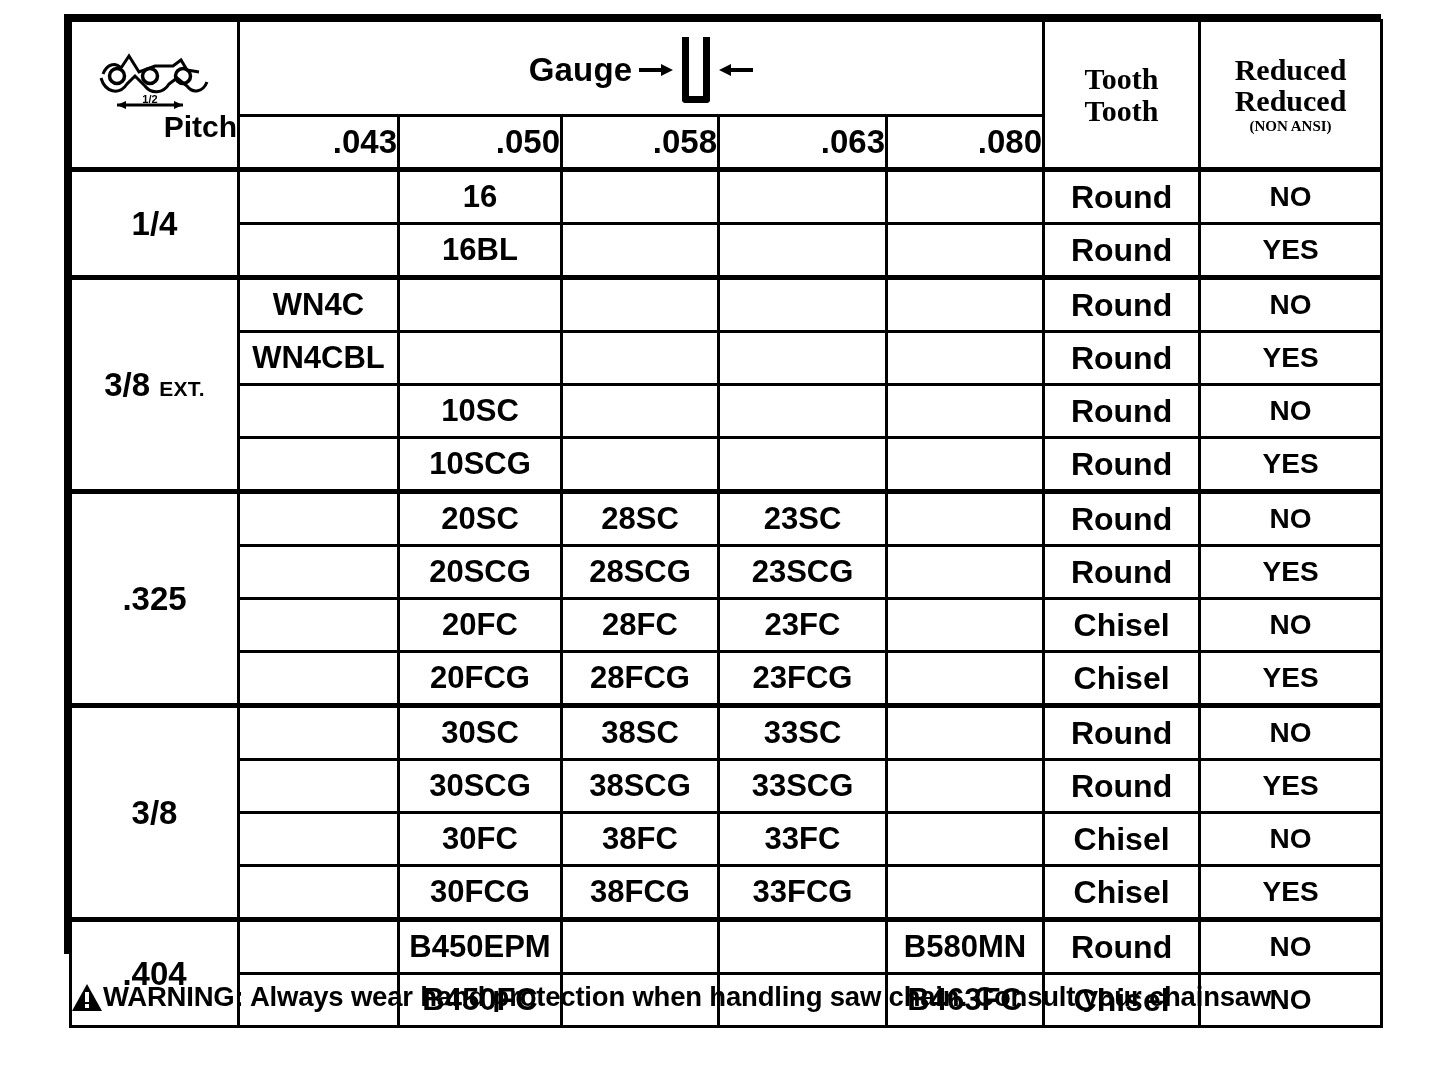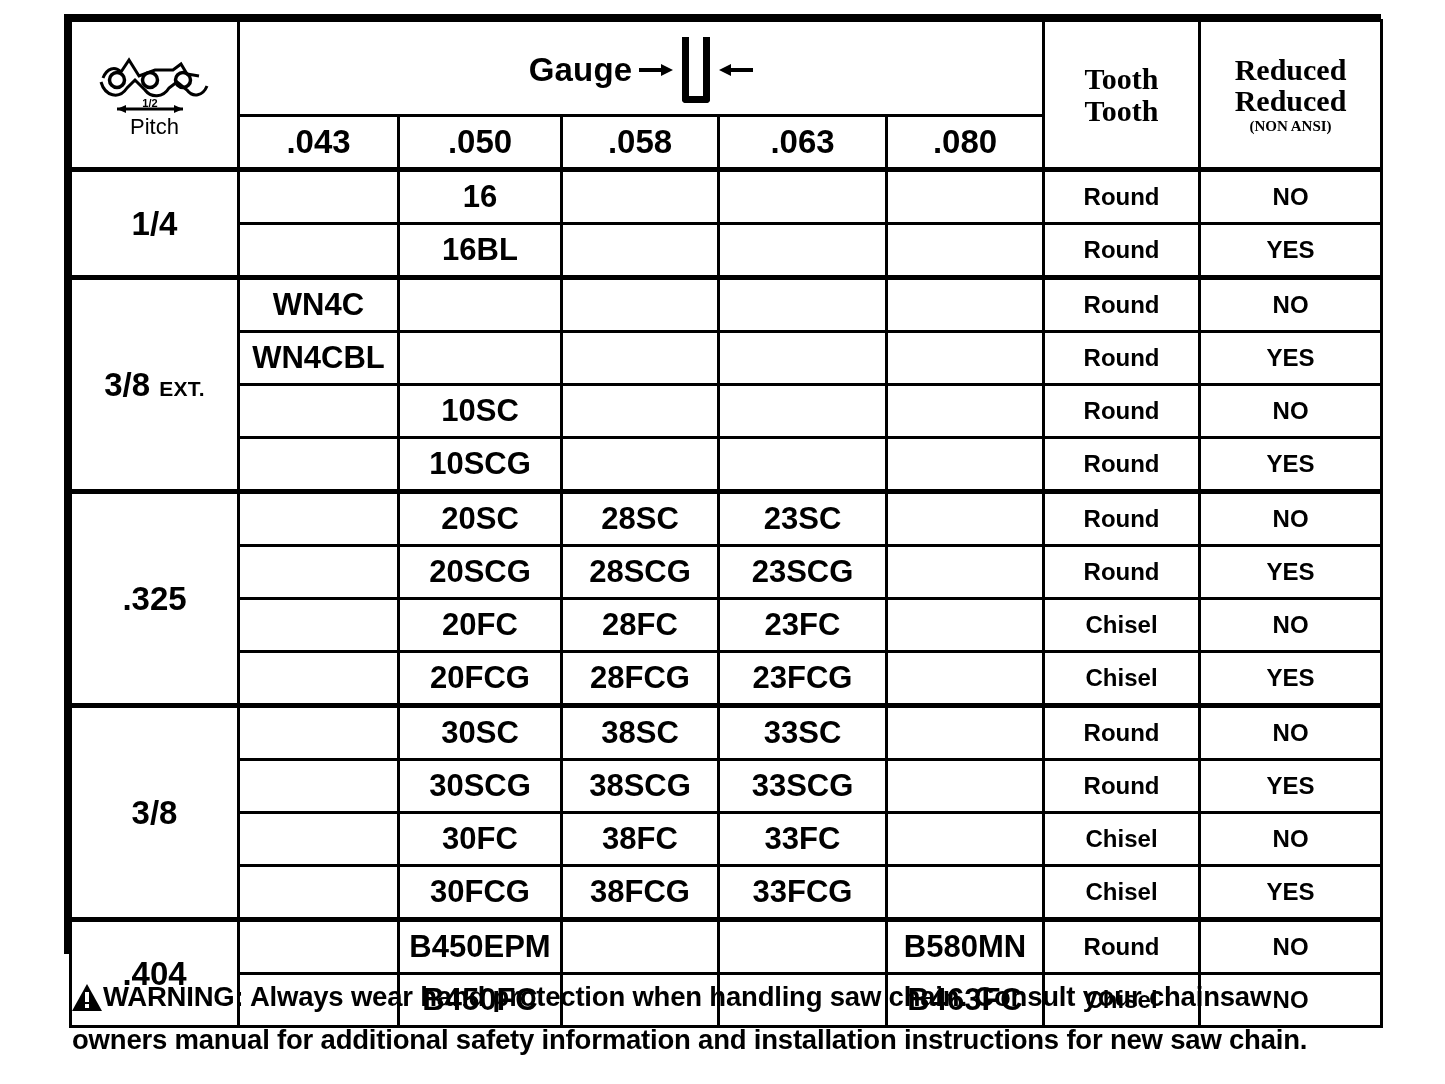--- a/index.html
+++ b/index.html
@@ -131,24 +131,25 @@
   
   .pitch-corner {
     position: relative;
     padding: 0;
   }
   .chain-icon {
     display: block;
     margin: 4px auto 0 auto;
   }
   .pitch-word {
-    font-size: 22px;
-    font-weight: normal;
+    font-size: 30px;
+    font-weight: bold;
     line-height: 1;
     margin-top: -2px;
+    text-align: right;
   }
 
   .gauge-num { font-size: 33px; }
 
   .th-two-line {
     font-size: 30px;
     line-height: 1.05;
     font-family: Liberation Serif, serif;
   }
   .th-sub {
@@ -162,26 +163,26 @@
   tr.data-row > td { height: 50px; }
   td.pitch-cell {
     font-size: 33px;
     white-space: nowrap;
   }
   td.pitch-cell .ext {
     font-size: 21px;
     letter-spacing: 0.3px;
   }
   td.code { font-size: 31px; }
-  td.tooth { font-size: 24px; }
-  td.kick { font-size: 24px; }
+  td.tooth { font-size: 32px; }
+  td.kick { font-size: 28px; }
 
   
   tr.group-start > td { border-top: 5px solid #000; }
-  tr.hdr-sub > td { border-bottom: 5px solid #000; }
+  tr.hdr-sub > td { border-bottom: 5px solid #000; text-align: right; }
 
   
   #warning {
     position: absolute;
     left: 72px;
     top: 978px;
     width: 1340px;
     font-size: 27.5px;
     font-weight: bold;
     line-height: 1.38;
@@ -401,16 +402,15 @@
   </div>
 
   <div id="warning">
     <span class="wtri">
       <svg width="30" height="27" viewBox="0 0 30 27" aria-hidden="true">
         <polygon points="15,0 30,27 0,27" fill="#000"></polygon>
         <rect x="13" y="8" width="4" height="10" fill="#fff"></rect>
         <rect x="13" y="20" width="4" height="4" fill="#fff"></rect>
       </svg>
     </span><span class="wlabel">WARNING:</span><span> Always wear hand protection when handling saw chain. Consult your chainsaw</span>
-    <span class="wline2">owners manual for additional safety information and installation instructions for new saw chain.</span>
   </div>
 
 </div>
 
 </body></html>

